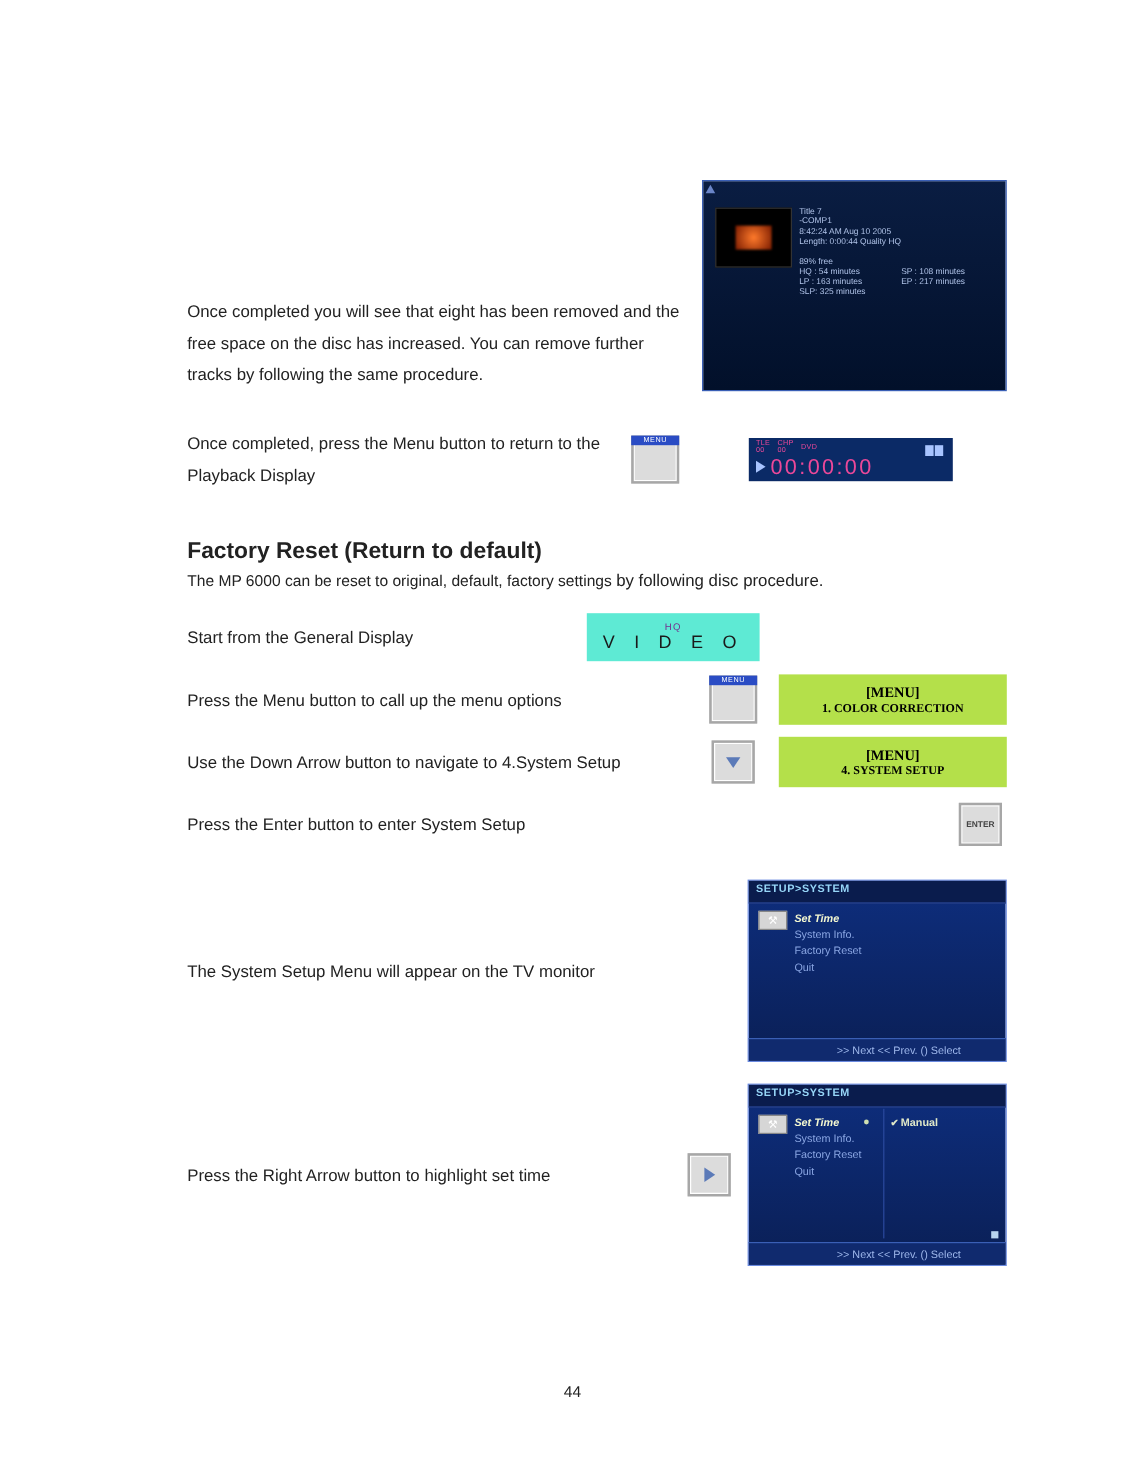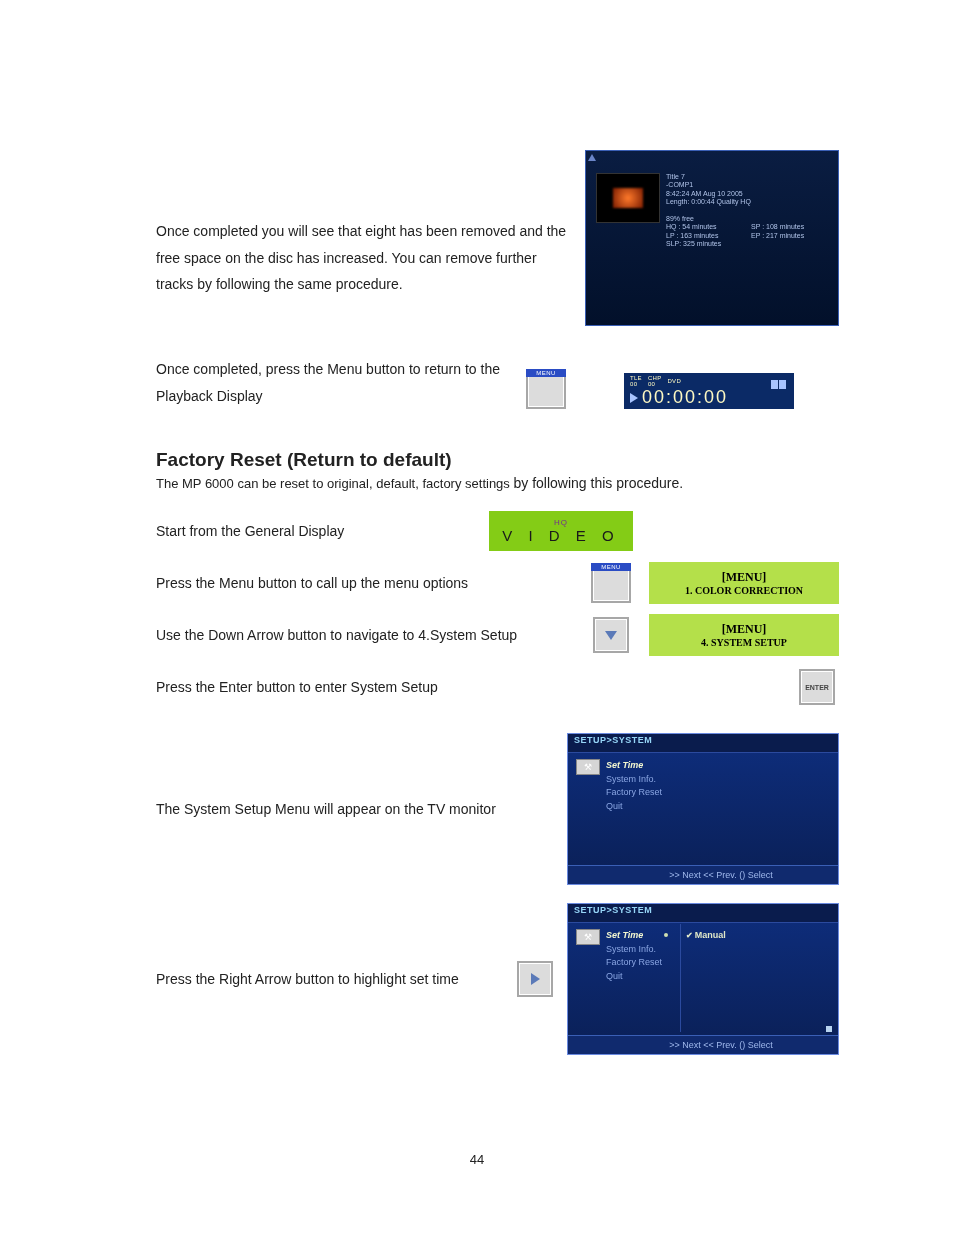--- a/index.html
+++ b/index.html
@@ -11,21 +11,21 @@
   }
   .page {
     width: 954px;
     height: 1235px;
     position: relative;
     box-sizing: border-box;
     padding: 150px 115px 40px 156px;
   }
   .row {
     display: flex;
-    align-items: center;
+    align-items: flex-end;
     margin-bottom: 30px;
   }
   .col-text {
     flex: 1;
     font-size: 14px;
     line-height: 1.9;
   }
   .col-text.mid {
     padding-top: 40px;
   }
@@ -80,21 +80,21 @@
     display: grid;
     grid-template-columns: 1fr 1fr;
     gap: 0 8px;
   }
 
   
   .fig-dvd {
     width: 170px;
     height: 36px;
     background: #0b2a66;
-    color: #fef9c3;
+    color: #ec4899;
     font-family: "Arial Black", Arial, sans-serif;
     position: relative;
   }
   .fig-dvd .top {
     display: flex; gap: 6px; font-size: 6px; padding: 2px 6px 0 6px; letter-spacing: .3px;
   }
   .fig-dvd .dolby {
     position: absolute; right: 8px; top: 2px;
     display: inline-block;
   }
@@ -133,21 +133,21 @@
     width:0;height:0;border-left:6px solid transparent;border-right:6px solid transparent;border-top:9px solid #5b7ab8;
   }
   .arrow-right {
     width:0;height:0;border-top:6px solid transparent;border-bottom:6px solid transparent;border-left:9px solid #5b7ab8;
   }
   .enter-lbl { font-size:7px; font-weight:bold; color:#444; }
 
   
   .fig-video {
     width: 144px; height: 40px;
-    background: #84cc16;
+    background: #5eead4;
     display:flex; flex-direction:column; align-items:center; justify-content:center;
     color:#1a1a1a;
   }
   .fig-video .hq { font-size:8px; color:#742e8e; letter-spacing:1px; }
   .fig-video .video-label { font-size:15px; letter-spacing:6px; font-weight:500; }
 
   
   .green-bar {
     width: 190px; height: 42px;
     background:#b4e04a;
@@ -155,21 +155,21 @@
     font-family: "Times New Roman", serif;
     font-weight: bold;
     color:#000;
   }
   .green-bar .line1 { font-size:12px; }
   .green-bar .line2 { font-size:10px; }
   .green-bar.single { font-size:12px; height: 26px; }
 
   
   .fig-setup {
-    width: 272px; height: 152px;
+    width: 216px; height: 152px;
     background: linear-gradient(#0e2e7e, #0a1f55);
     border: 1px solid #6a8ae0;
     box-sizing: border-box;
     color:#9fb8ec;
     position: relative;
     font-size: 10px;
   }
   .fig-setup .titlebar {
     background:#0a1c4d; height:16px; padding:1px 6px;
     color:#96d5f7; font-size:9px; font-weight:bold; letter-spacing:.5px;
@@ -249,21 +249,21 @@
           <span>HQ : 54 minutes</span>
           <span>SP : 108 minutes</span>
           <span>LP : 163 minutes</span>
           <span>EP : 217 minutes</span>
           <span>SLP: 325 minutes</span>
         </div>
       </div>
     </div>
   </div>
 
-  <div class="row" style="align-items:flex-end;">
+  <div class="row" style="align-items:center;">
     <div class="col-text" style="max-width:370px">Once completed, press the Menu button to return to the Playback Display</div>
     <div class="btn-icon btn-menu">
       <span class="menu-tag">MENU</span>
     </div>
     <div style="width:58px"></div>
     <div class="fig-dvd">
       <div class="top">
         <span><span>TLE</span><br><span>00</span></span>
         <span><span>CHP</span><br><span>00</span></span>
         <span style="align-self:center">DVD</span>
@@ -272,21 +272,21 @@
       <div class="counter">
         <span class="play"></span>
         <span>00:00:00</span>
       </div>
     </div>
   </div>
 
   <div class="section">
     <h2>Factory Reset (Return to default)</h2>
     <div class="intro">
-      <span>The MP 6000 can be reset to original, default, factory settings </span><span style="font-size:14px">by following this procedure.</span>
+      <span>The MP 6000 can be reset to original, default, factory settings </span><span style="font-size:14px">by following disc procedure.</span>
     </div>
 
     <div class="step-row">
       <div class="txt">Start from the General Display</div>
       <div class="iconcol"></div>
       <div class="fig-video" style="margin-left:-150px">
         <div class="hq">HQ</div>
         <div class="video-label">V I D E O</div>
       </div>
       <div class="labelcol"></div>

